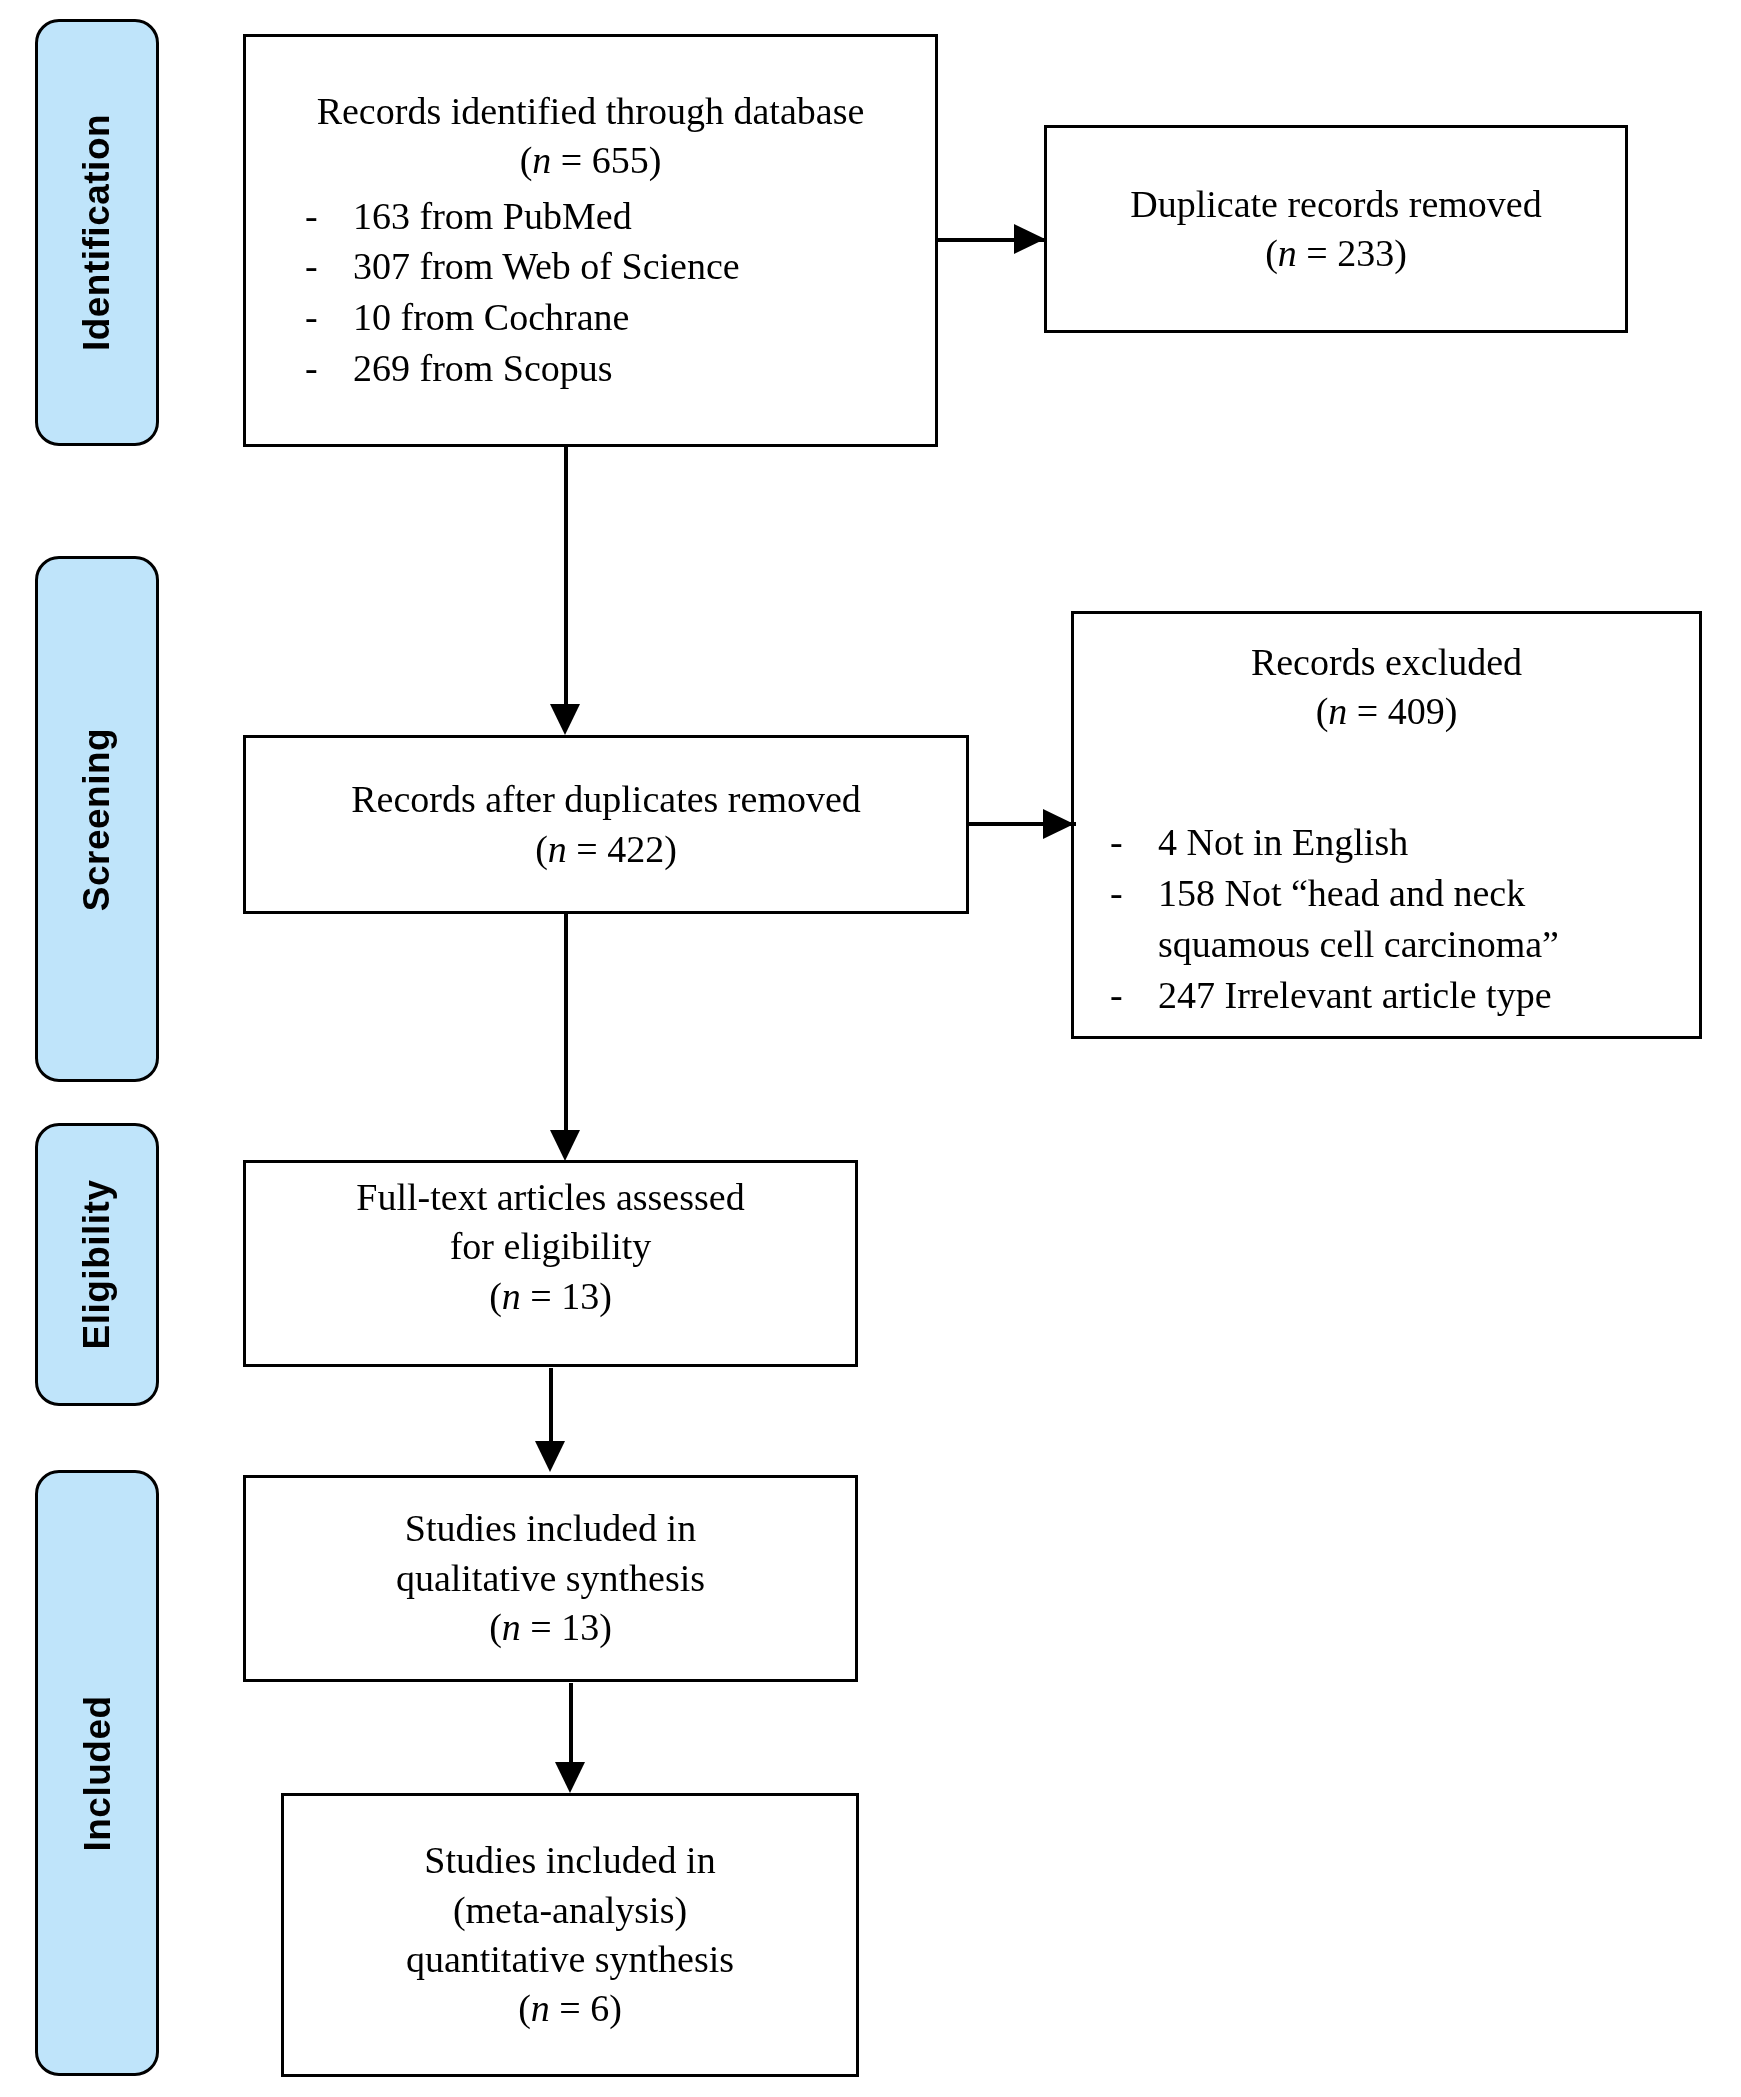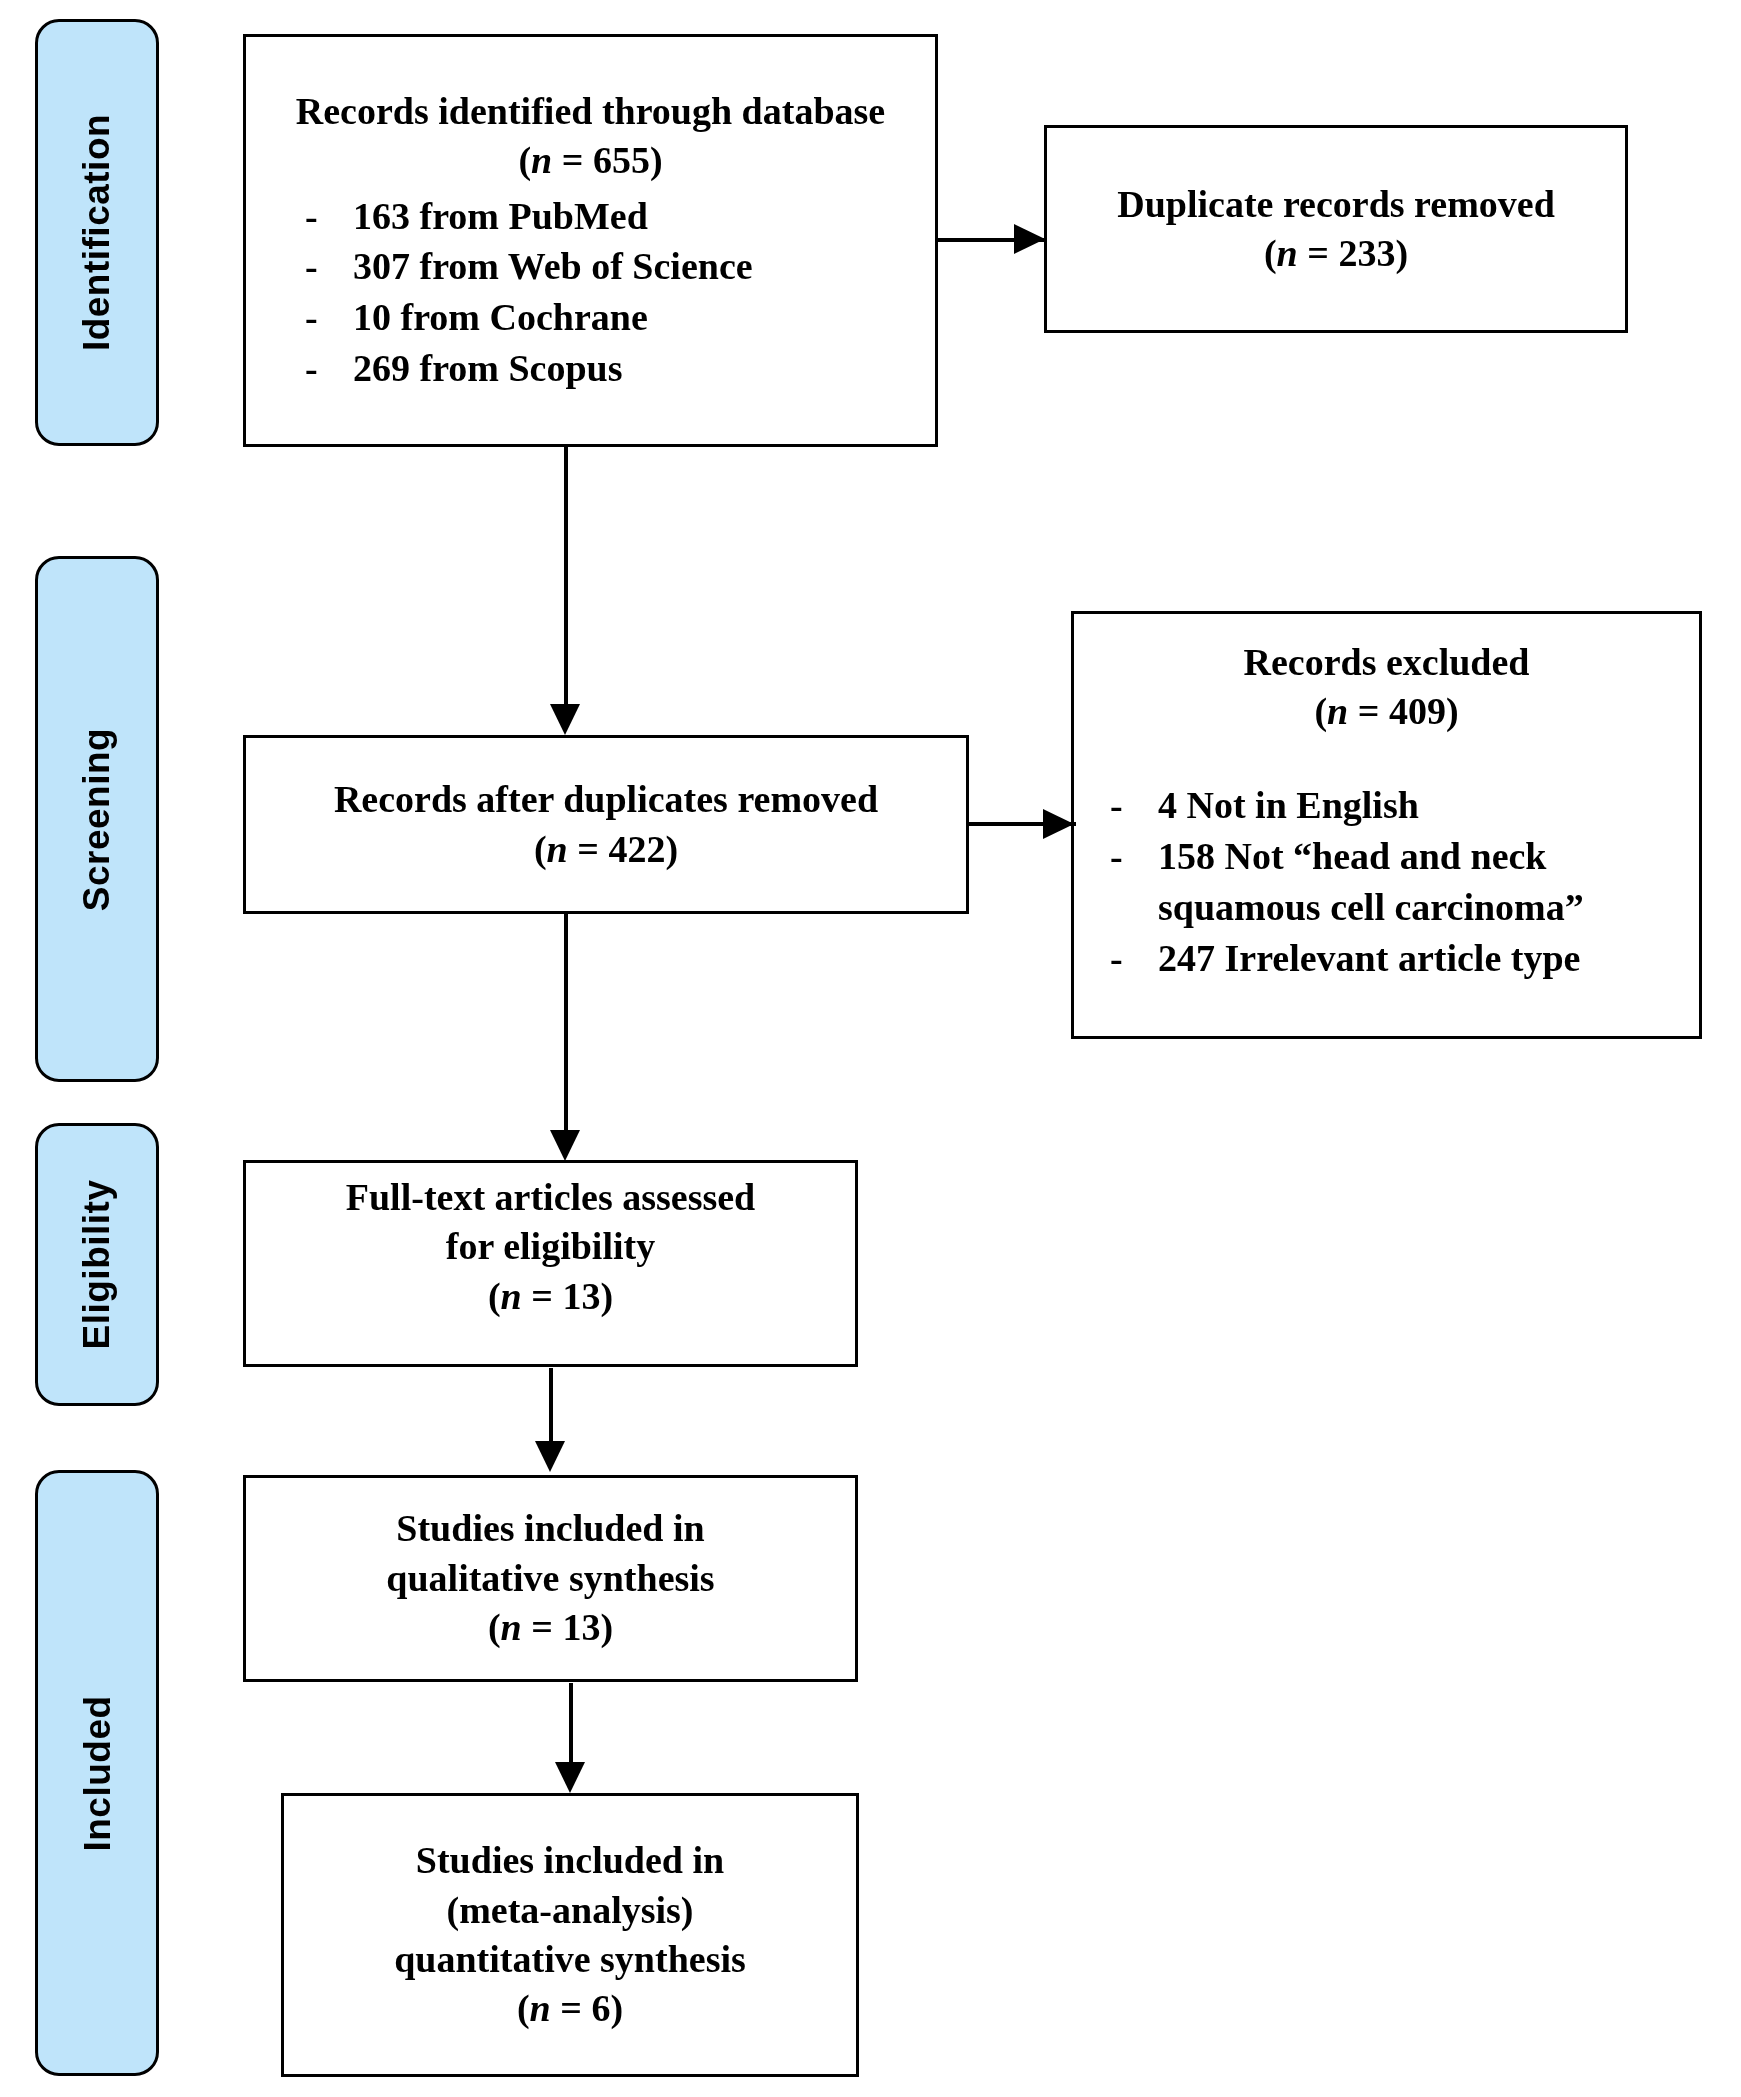--- a/index.html
+++ b/index.html
@@ -43,21 +43,20 @@
   
   .flow-box {
     position: absolute;
     box-sizing: border-box;
     background: #ffffff;
     border: 3px solid #000000;
     display: flex;
     flex-direction: column;
     justify-content: center;
     color: #000000;
-    font-weight: bold;
   }
   .box-lines {
     text-align: center;
     font-size: 38px;
     line-height: 1.30;
   }
   .box-lines .ln { display: block; }
   .n-italic { font-style: italic; }
 
   
@@ -161,21 +160,21 @@
     </div>
   </div>
 
   <div class="flow-box" style="left:243px; top:735px; width:726px; height:179px; padding:2px 20px; justify-content:center;">
     <div class="box-lines">
       <span class="ln">Records after duplicates removed</span>
       <span class="ln"><span>(</span><span class="n-italic">n</span><span> = 422)</span></span>
     </div>
   </div>
 
-  <div class="flow-box" style="left:1071px; top:611px; width:631px; height:428px; padding:15px 18px; justify-content:flex-start;">
+  <div class="flow-box" style="left:1071px; top:611px; width:631px; height:428px; padding:15px 18px; justify-content:space-between;">
     <div class="box-lines" style="margin-top:9px;">
       <span class="ln">Records excluded</span>
       <span class="ln"><span>(</span><span class="n-italic">n</span><span> = 409)</span></span>
     </div>
     <ul class="bullet-list" style="margin-left:18px; margin-top:43px;">
       <li>
         <span class="dash">-</span>
         <span class="btxt">4 Not in English</span>
       </li>
       <li>

